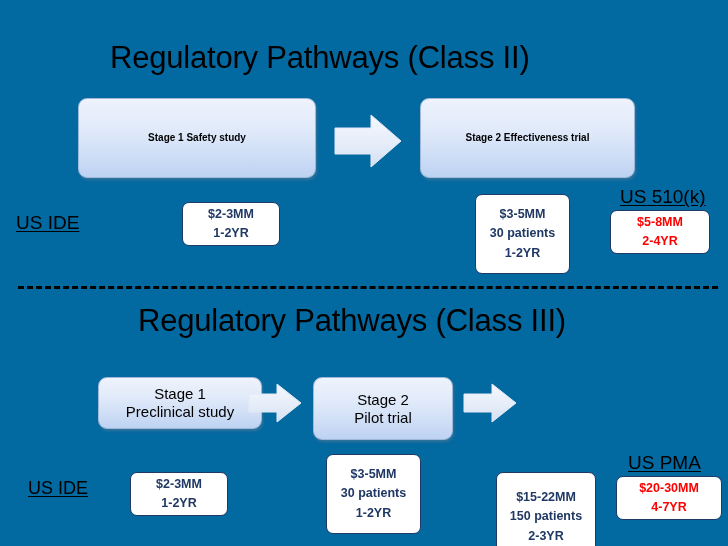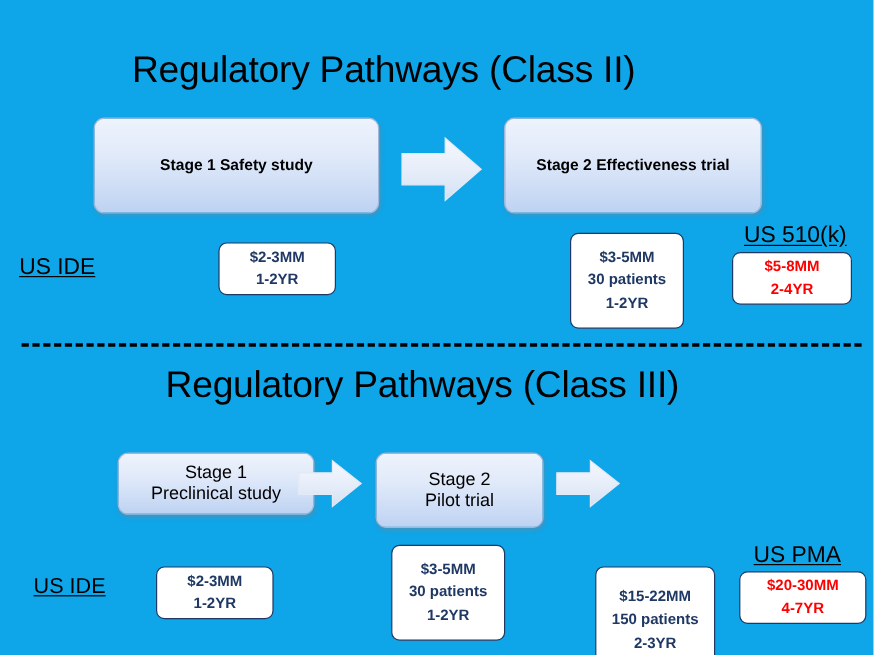--- a/index.html
+++ b/index.html
@@ -7,21 +7,21 @@
     padding: 0;
     background: #ffffff;
   }
   body {
     font-family: "Liberation Sans", sans-serif;
   }
   #slide {
     position: relative;
     width: 728px;
     height: 546px;
-    background: #0ea5e9;
+    background: #0369a1;
     overflow: hidden;
   }
   .abs { position: absolute; }
 
   
   .section-title {
     font-family: "Liberation Sans", sans-serif;
     font-size: 31px;
     font-weight: 400;
     color: #000000;
@@ -41,21 +41,21 @@
     justify-content: center;
     text-align: center;
     color: #000000;
   }
   .stage-box .stage-text {
     line-height: 1.18;
     padding: 0 6px;
   }
   .stage-box.bold .stage-text {
     font-weight: bold;
-    font-size: 13px;
+    font-size: 10px;
     text-align: center;
   }
   .stage-box.plain .stage-text {
     font-weight: 400;
     font-size: 15px;
   }
 
   
   .arrow-svg { display: block; overflow: visible; }
 

